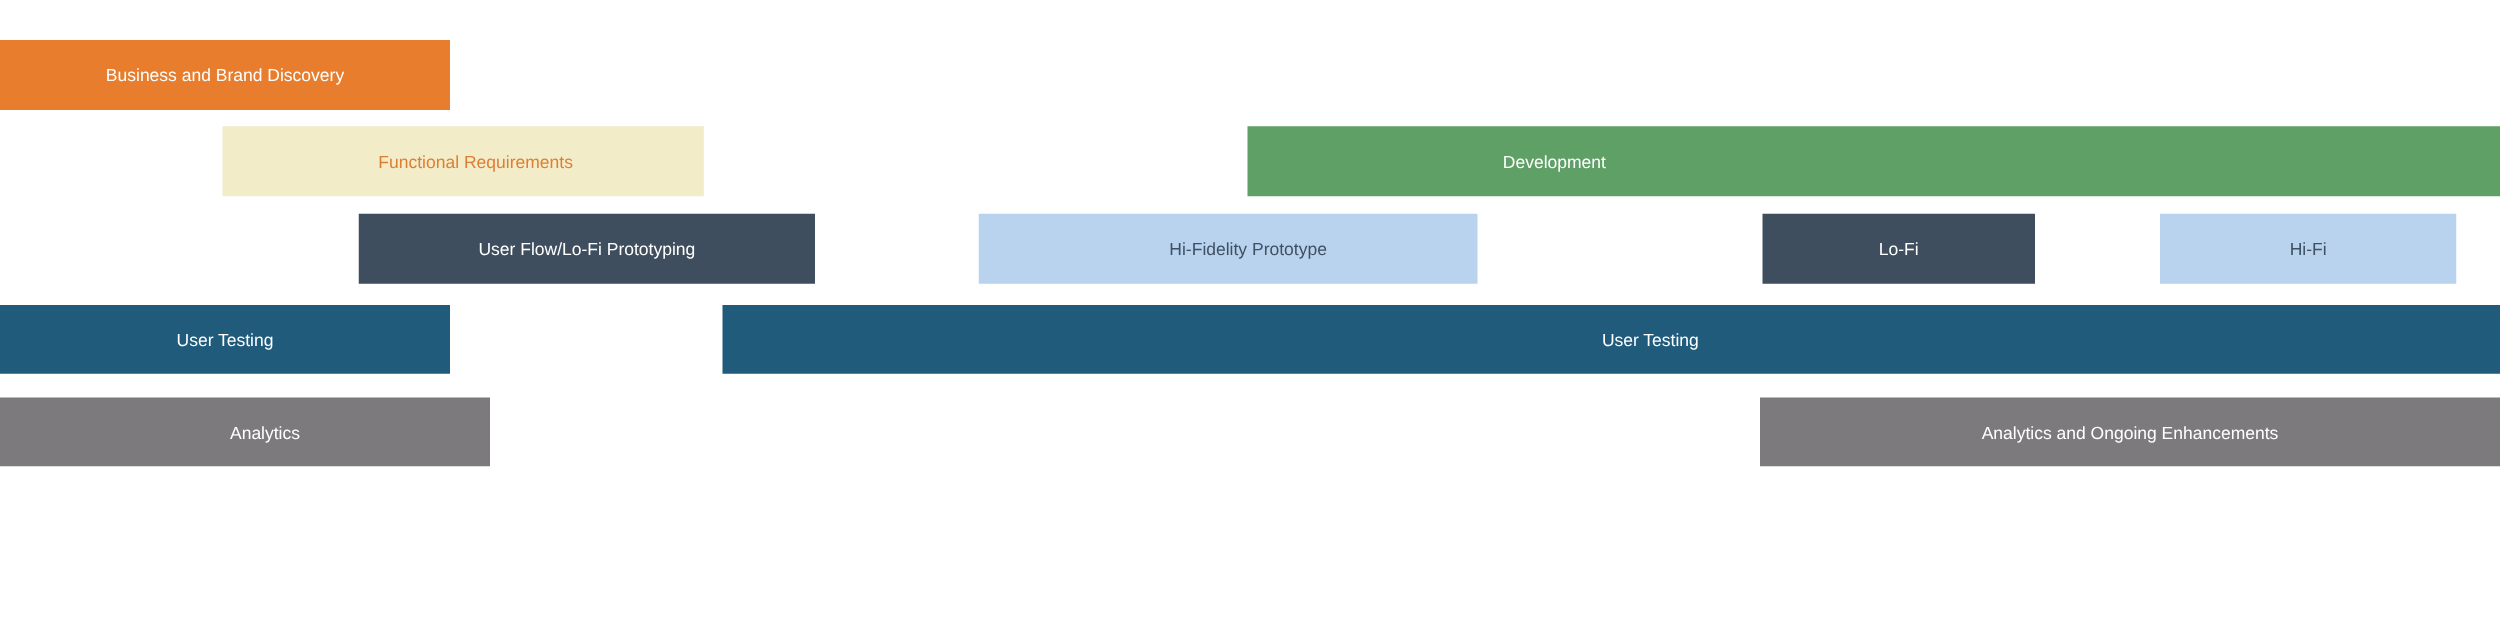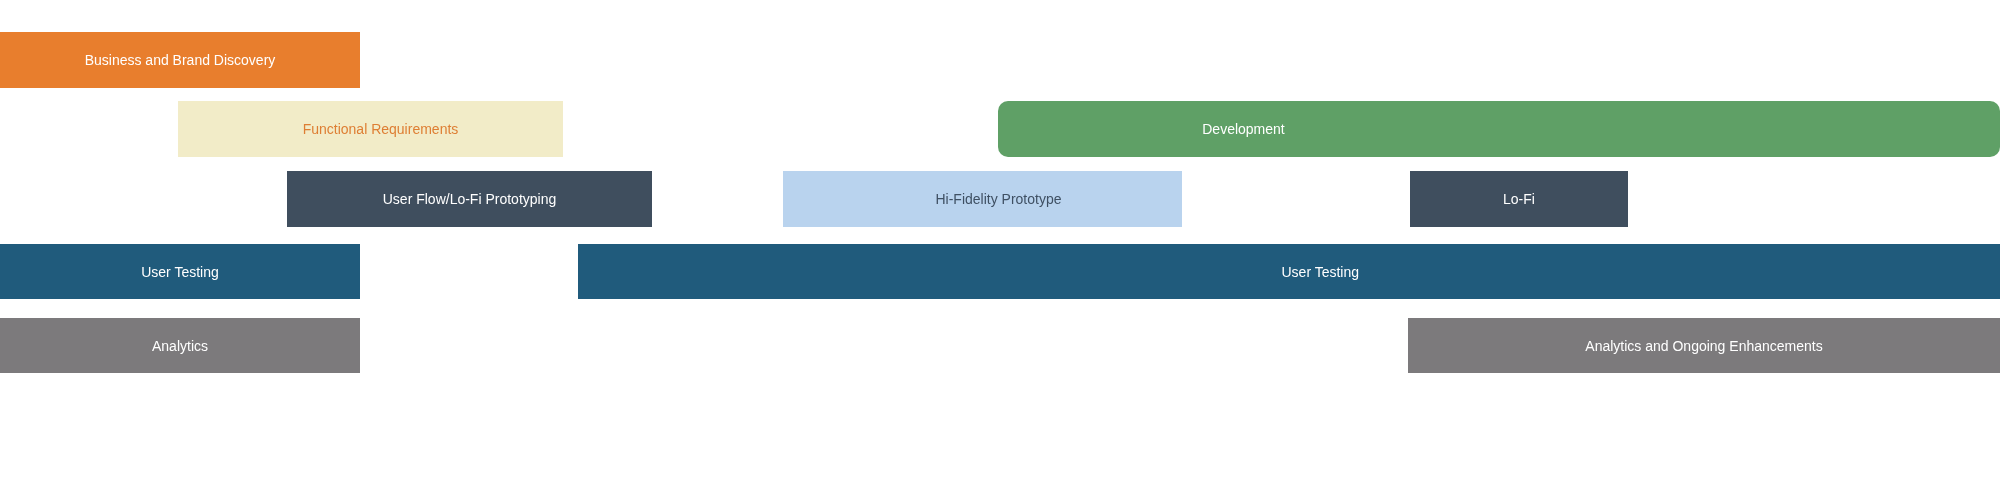--- a/index.html
+++ b/index.html
@@ -35,46 +35,49 @@
 <div class="canvas">
 
   <div class="bar" style="left: 0px; top: 32px; width: 360px; height: 56px; background: rgb(232, 126, 45); color: rgb(255, 255, 255);">
     <span class="bar-label">Business and Brand Discovery</span>
   </div>
 
   <div class="bar" style="left: 178px; top: 101px; width: 365px; height: 56px; background: rgb(242, 236, 200); color: rgb(222, 126, 51); padding-left: 20px;">
     <span class="bar-label">Functional Requirements</span>
   </div>
 
-  <div class="bar" style="left: 998px; top: 101px; width: 1002px; height: 56px; background: rgb(95, 160, 102); color: rgb(255, 255, 255); border-radius: 10px;">
+  <div class="bar" style="left: 998px; top: 101px; width: 1002px; height: 56px; background: rgb(95, 160, 102); color: rgb(255, 255, 255);">
     <span class="bar-label" style="position: absolute; left: 24.5%; transform: translateX(-50%);">Development</span>
   </div>
 
   <div class="bar" style="left: 287px; top: 171px; width: 365px; height: 56px; background: rgb(63, 78, 94); color: rgb(255, 255, 255);">
     <span class="bar-label">User Flow/Lo-Fi Prototyping</span>
   </div>
 
   <div class="bar" style="left: 783px; top: 171px; width: 367px; height: 56px; background: rgb(185, 211, 238); color: rgb(63, 80, 99); padding-left: 32px;">
     <span class="bar-label">Hi-Fidelity Prototype</span>
   </div>
 
   <div class="bar" style="left: 1410px; top: 171px; width: 218px; height: 56px; background: rgb(63, 78, 94); color: rgb(255, 255, 255);">
     <span class="bar-label">Lo-Fi</span>
   </div>
 
+  <div class="bar" style="left: 1728px; top: 171px; width: 237px; height: 56px; background: rgb(185, 211, 238); color: rgb(63, 80, 99);">
+    <span class="bar-label">Hi-Fi</span>
+  </div>
 
   <div class="bar" style="left: 0px; top: 244px; width: 360px; height: 55px; background: rgb(32, 91, 124); color: rgb(255, 255, 255);">
     <span class="bar-label">User Testing</span>
   </div>
 
   <div class="bar" style="left: 578px; top: 244px; width: 1422px; height: 55px; background: rgb(32, 91, 124); color: rgb(255, 255, 255);">
     <span class="bar-label" style="position: absolute; left: 52.2%; transform: translateX(-50%);">User Testing</span>
   </div>
 
-  <div class="bar" style="left: 0px; top: 318px; width: 360px; height: 55px; background: rgb(124, 122, 124); color: rgb(255, 255, 255);">
+  <div class="bar" style="left: 0px; top: 318px; width: 360px; height: 55px; background: rgb(124, 122, 124); color: rgb(255, 255, 255); padding-left: 32px;">
     <span class="bar-label">Analytics</span>
   </div>
 
   <div class="bar" style="left: 1408px; top: 318px; width: 592px; height: 55px; background: rgb(124, 122, 124); color: rgb(255, 255, 255); text-align: center;">
     <span class="bar-label">Analytics and Ongoing Enhancements</span>
   </div>
 
 </div>
 
 </body></html>

